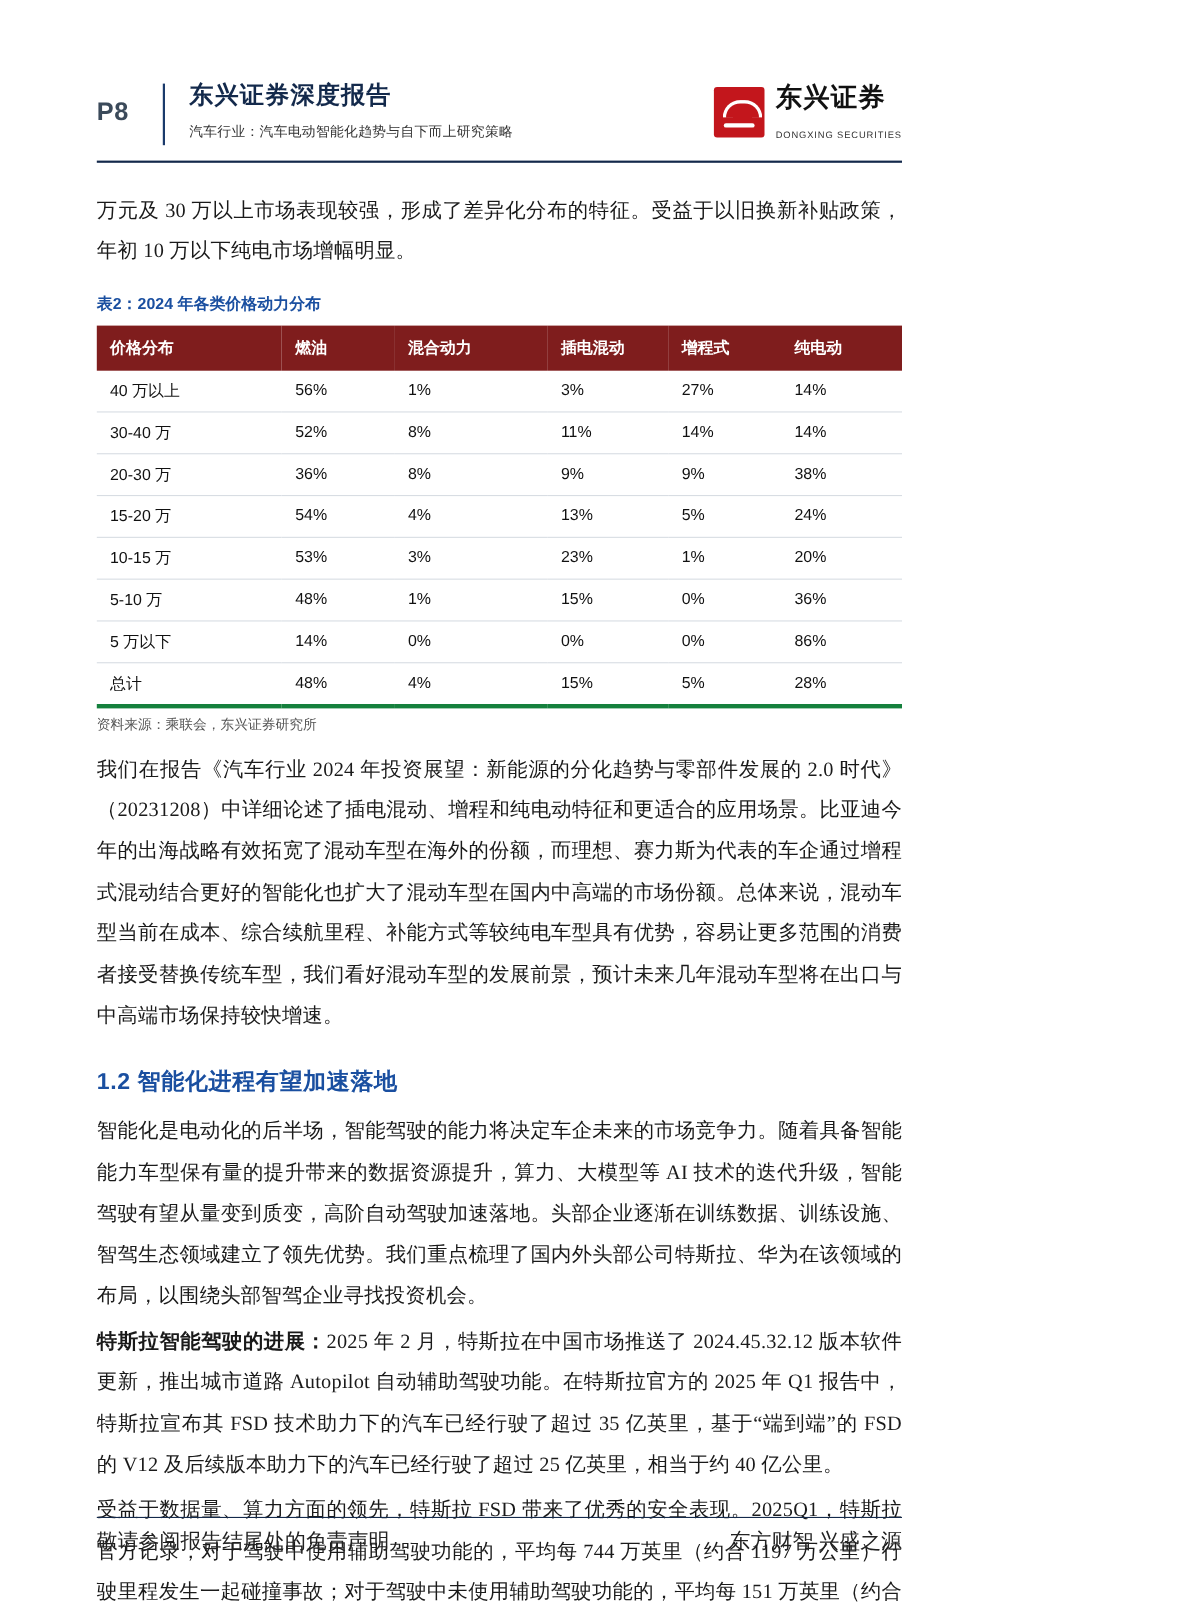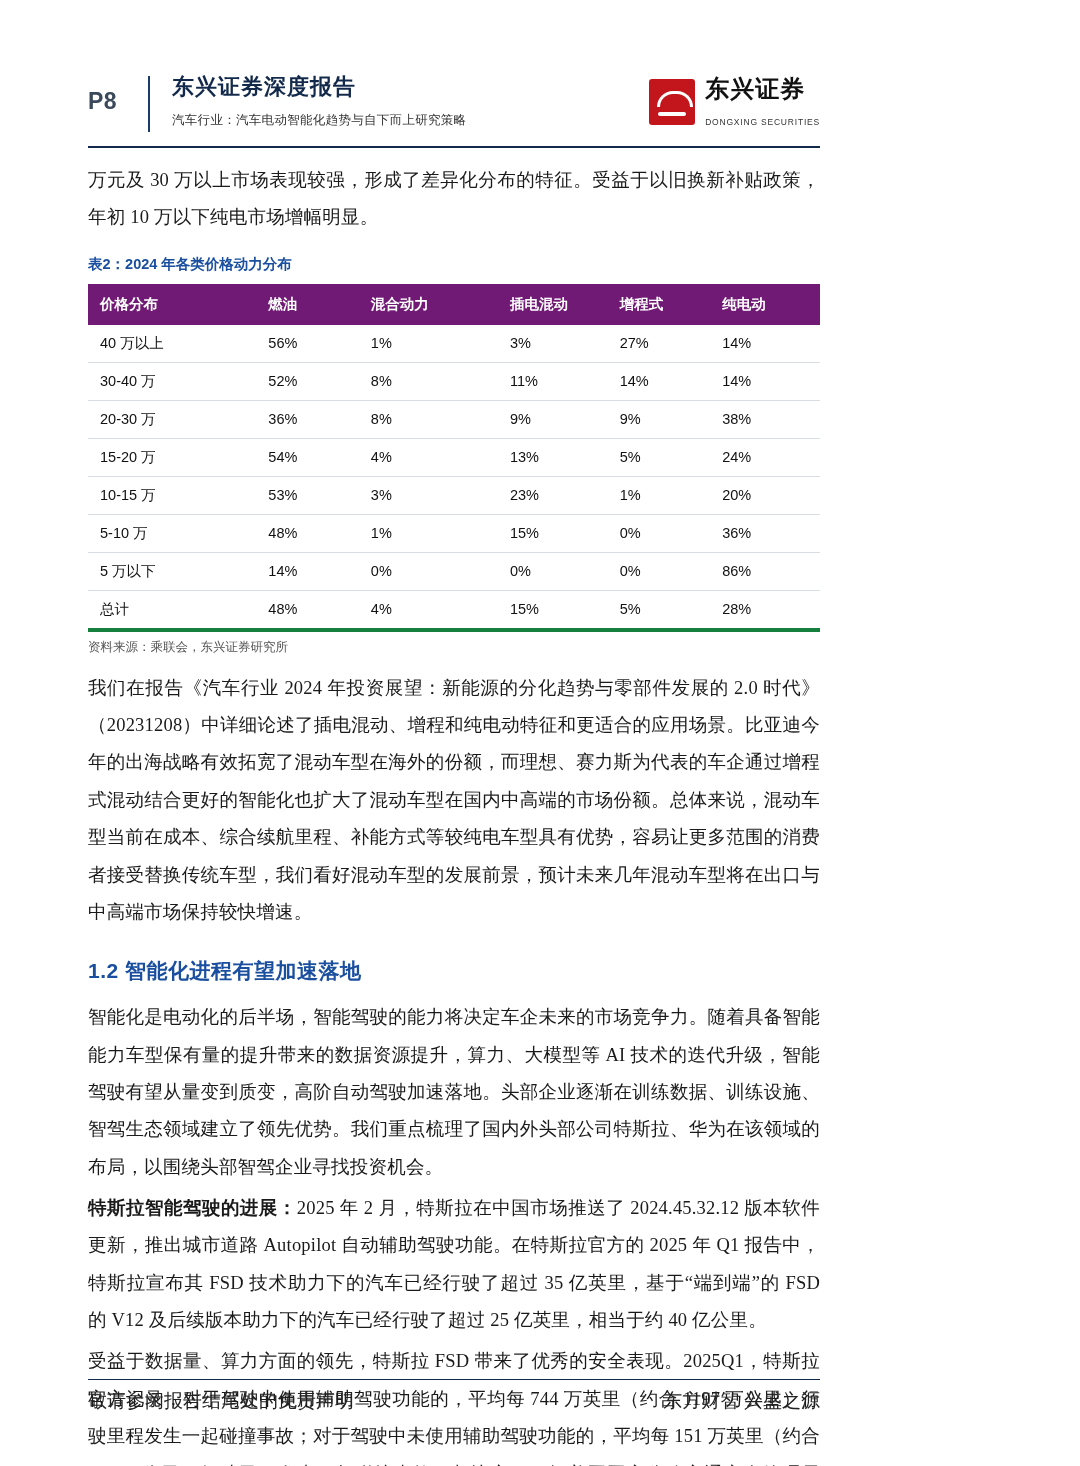--- a/index.html
+++ b/index.html
@@ -121,40 +121,40 @@
 
   
   .para {
     font-size: 18.5px;
     line-height: 2.02;
     text-align: justify;
     margin: 0 0 4px 0;
     letter-spacing: 0.2px;
   }
   .first-para {
-    margin-top: 14px;
+    margin-top: 26px;
     margin-bottom: 18px;
   }
 
   
   .tbl-caption {
     font-family: "Liberation Sans", sans-serif;
     font-size: 14.5px;
     font-weight: bold;
     color: #1a4fa0;
     margin: 6px 0 10px 0;
   }
   table.data {
     width: 100%;
     border-collapse: collapse;
     font-size: 14.5px;
     font-family: "Liberation Sans", sans-serif;
   }
   table.data thead th {
-    background: #701a75;
+    background: #7f1d1d;
     color: #ffffff;
     font-weight: bold;
     text-align: left;
     padding: 11px 12px;
     font-size: 14.5px;
   }
   table.data tbody td {
     padding: 9px 12px;
     border-bottom: 1px solid #d8dde3;
     color: #111;

